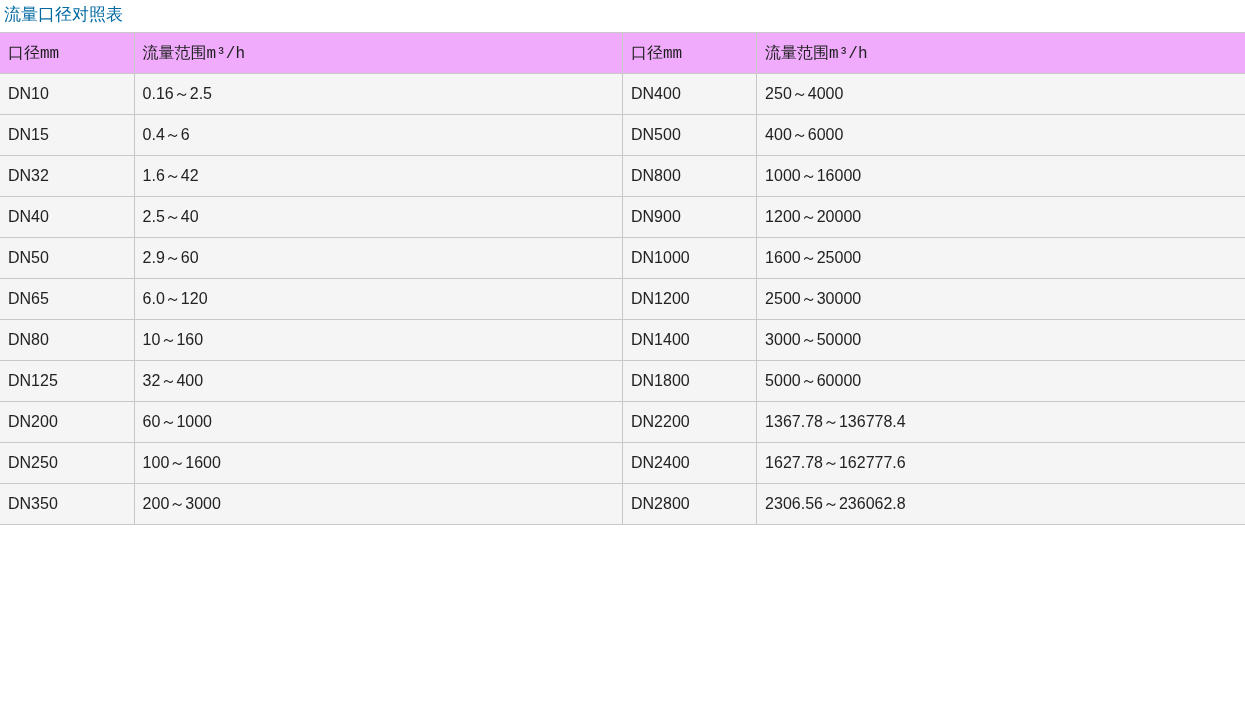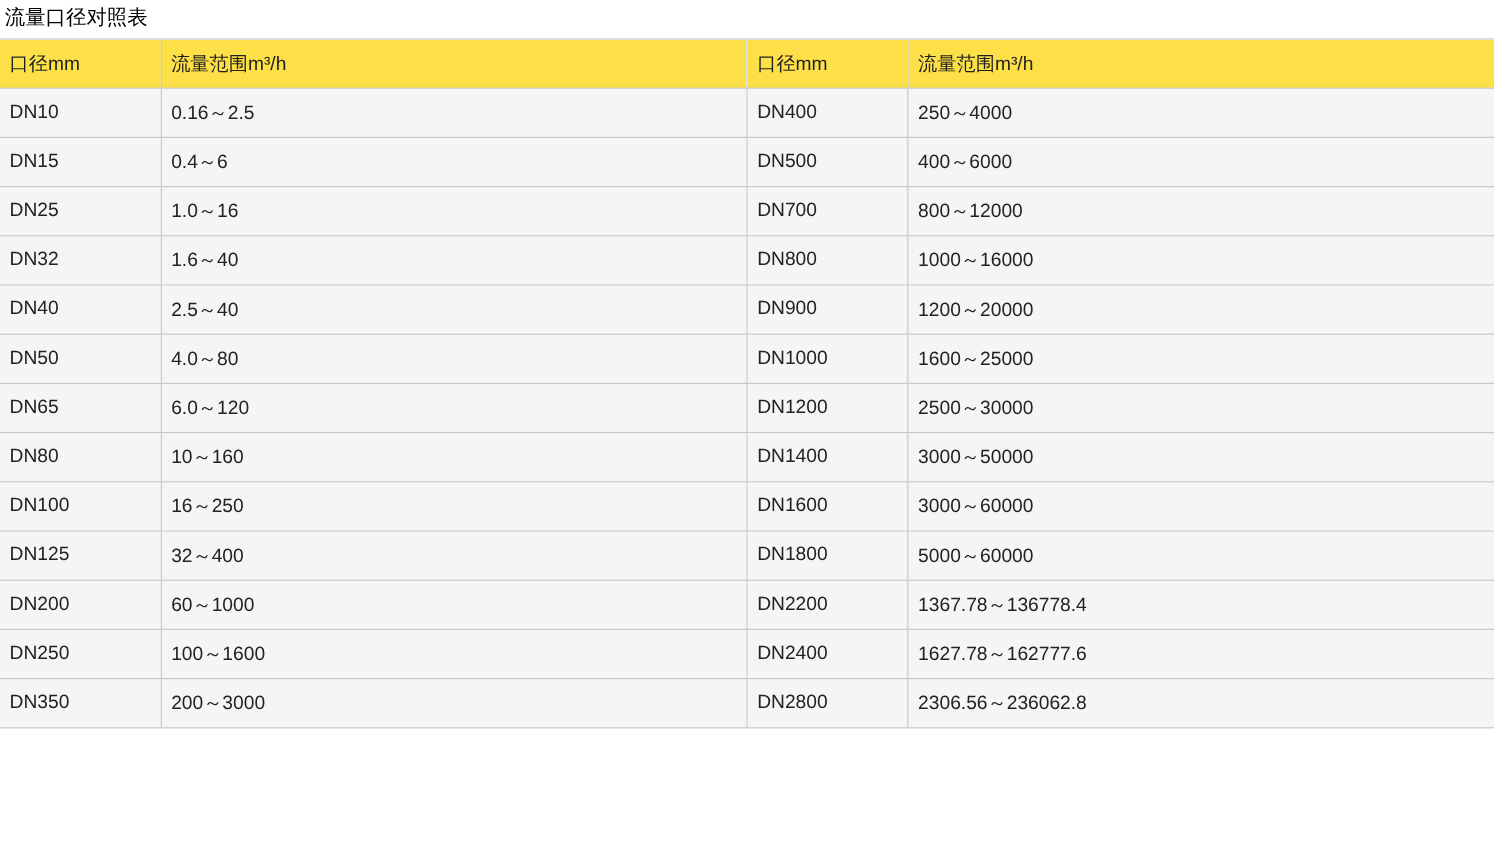--- a/index.html
+++ b/index.html
@@ -11,21 +11,21 @@
     width: 1245px;
     height: 722px;
     font-family: "Liberation Sans", "DejaVu Sans", sans-serif;
     color: #222222;
     overflow: hidden;
   }
   .page-title {
     font-size: 17px;
     line-height: 22px;
     padding: 4px 0 6px 4px;
-    color: #000000;
+    color: #0369a1;
     font-weight: 400;
     white-space: nowrap;
   }
   table.flow-table {
     border-collapse: collapse;
     width: 1245px;
     table-layout: fixed;
     border-top: 1px solid #c8c8c8;
   }
   table.flow-table col.c-dn   { width: 120px; }
@@ -40,22 +40,23 @@
     text-align: left;
     vertical-align: middle;
     color: #222222;
     white-space: nowrap;
     overflow: hidden;
   }
   table.flow-table th:last-child, table.flow-table td:last-child {
     border-right: none;
   }
   table.flow-table thead th {
-    background: #fde047;
+    background: #f0abfc;
     color: #1f1f1f;
+    font-family: Liberation Mono, monospace;
   }
   table.flow-table tbody td {
     background: #f5f5f5;
   }
 </style>
 </head>
 <body>
 
 <div class="page-title">流量口径对照表</div>
 
@@ -81,60 +82,48 @@
         <td>DN400</td>
         <td>250～4000</td>
       </tr>
       <tr>
         <td>DN15</td>
         <td>0.4～6</td>
         <td>DN500</td>
         <td>400～6000</td>
       </tr>
       <tr>
-        <td>DN25</td>
-        <td>1.0～16</td>
-        <td>DN700</td>
-        <td>800～12000</td>
-      </tr>
-      <tr>
         <td>DN32</td>
-        <td>1.6～40</td>
+        <td>1.6～42</td>
         <td>DN800</td>
         <td>1000～16000</td>
       </tr>
       <tr>
         <td>DN40</td>
         <td>2.5～40</td>
         <td>DN900</td>
         <td>1200～20000</td>
       </tr>
       <tr>
         <td>DN50</td>
-        <td>4.0～80</td>
+        <td>2.9～60</td>
         <td>DN1000</td>
         <td>1600～25000</td>
       </tr>
       <tr>
         <td>DN65</td>
         <td>6.0～120</td>
         <td>DN1200</td>
         <td>2500～30000</td>
       </tr>
       <tr>
         <td>DN80</td>
         <td>10～160</td>
         <td>DN1400</td>
         <td>3000～50000</td>
-      </tr>
-      <tr>
-        <td>DN100</td>
-        <td>16～250</td>
-        <td>DN1600</td>
-        <td>3000～60000</td>
       </tr>
       <tr>
         <td>DN125</td>
         <td>32～400</td>
         <td>DN1800</td>
         <td>5000～60000</td>
       </tr>
       <tr>
         <td>DN200</td>
         <td>60～1000</td>

